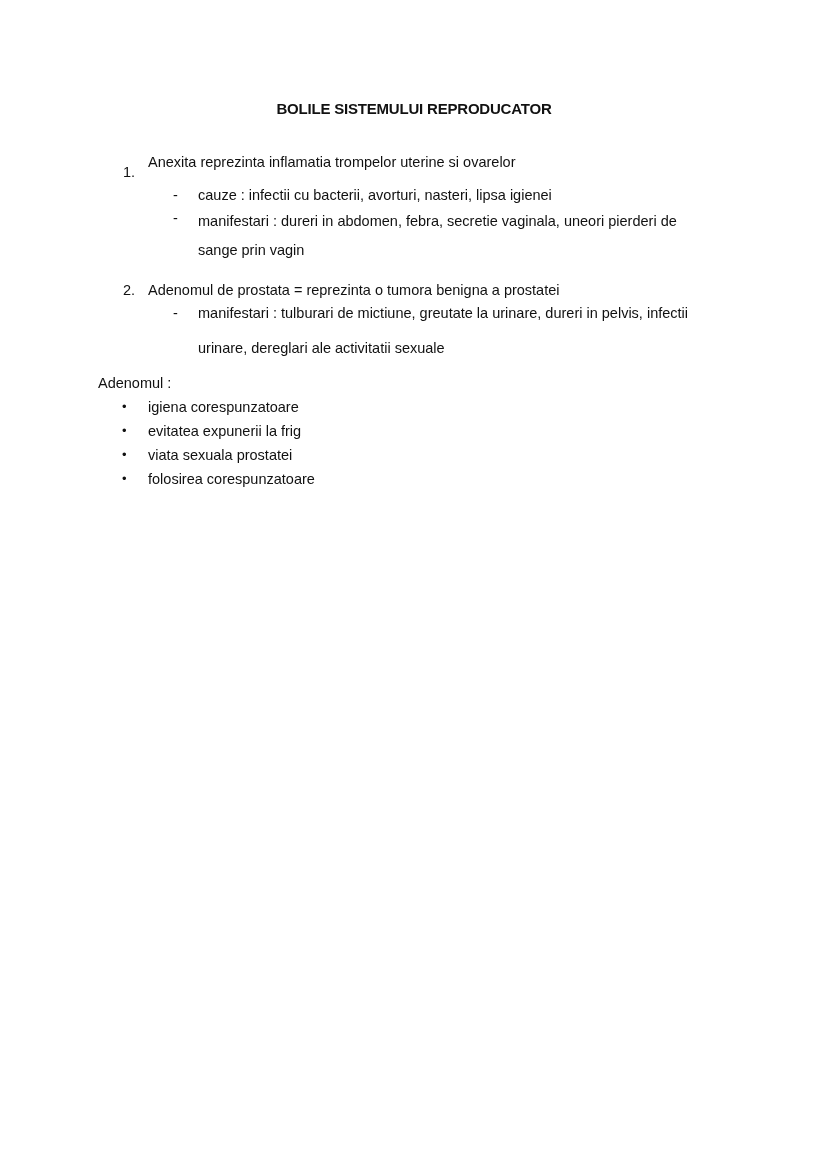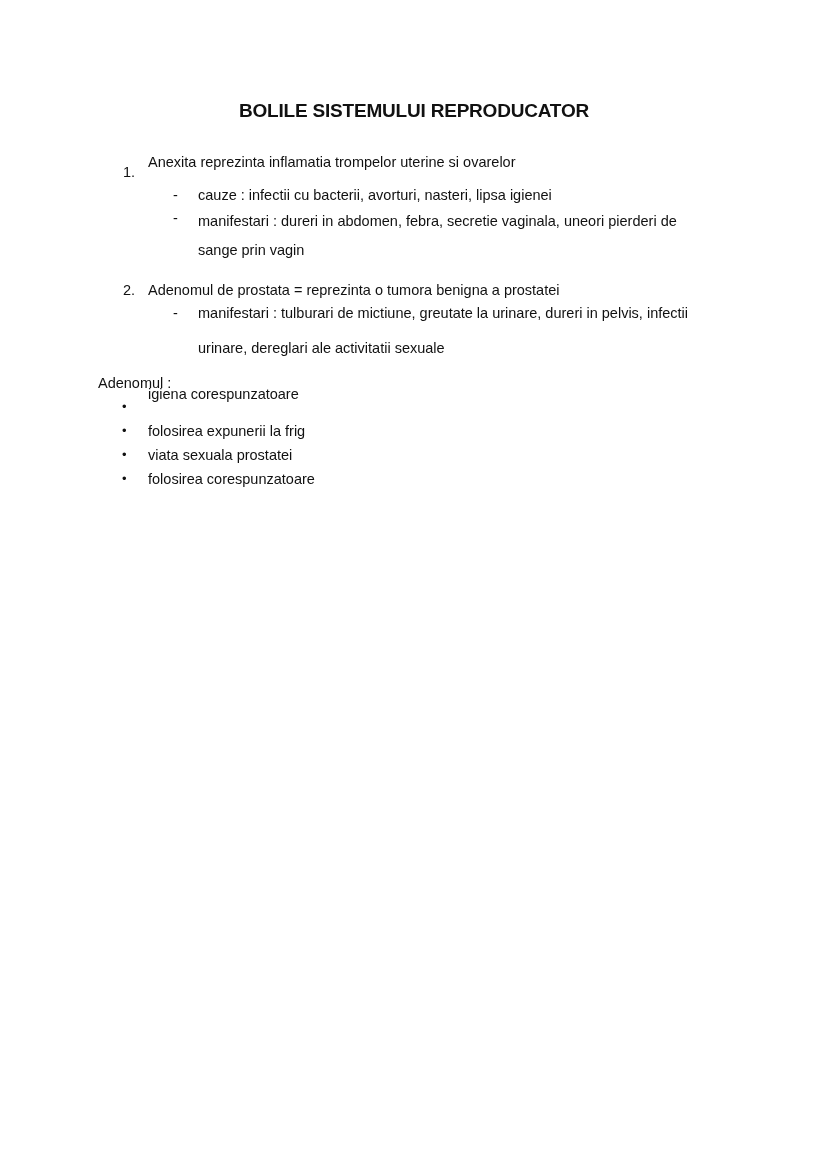--- a/index.html
+++ b/index.html
@@ -1,19 +1,19 @@
 <!DOCTYPE html>
 <html><head>
 <meta charset="utf-8">
 <style>
   html, body { margin: 0; padding: 0; background: #ffffff; }
   body { width: 828px; height: 1171px; position: relative; overflow: hidden;
          font-family: "Liberation Sans", "DejaVu Sans", sans-serif; color: #111; }
   .title { position: absolute; left: 0; width: 828px; top: 100px; text-align: center;
-           font-weight: bold; font-size: 19px; letter-spacing: -0.2px; }
+           font-weight: bold; font-size: 15px; letter-spacing: -0.2px; }
   .line { position: absolute; font-size: 14.5px; line-height: 20px; white-space: nowrap; }
   .num { position: absolute; left: 123px; }
   .numtext { position: absolute; left: 148px; }
   .dash { position: absolute; left: 173px; }
   .subtext { position: absolute; left: 198px; }
   .bullet { position: absolute; left: 122px; font-size: 13px; }
   .btext { position: absolute; left: 148px; }
 </style>
 </head>
 <body>
@@ -39,24 +39,24 @@
 
     <div class="line dash" style="top:303px">-</div>
     <div class="line subtext" style="top:303px">manifestari : tulburari de mictiune, greutate la urinare, dureri in pelvis, infectii</div>
     <div class="line subtext" style="top:338px">urinare, dereglari ale activitatii sexuale</div>
   </div>
 
   <div>
     <div class="line" style="top:373px; left:98px">Adenomul :</div>
 
     <div class="line bullet" style="top:397px">•</div>
-    <div class="line btext" style="top:384px">igiena corespunzatoare</div>
+    <div class="line btext" style="top:397px">igiena corespunzatoare</div>
 
     <div class="line bullet" style="top:421px">•</div>
-    <div class="line btext" style="top:421px">folosirea expunerii la frig</div>
+    <div class="line btext" style="top:421px">evitatea expunerii la frig</div>
 
     <div class="line bullet" style="top:445px">•</div>
     <div class="line btext" style="top:445px">viata sexuala prostatei</div>
 
     <div class="line bullet" style="top:469px">•</div>
     <div class="line btext" style="top:469px">folosirea corespunzatoare</div>
   </div>
 </div>
 
 </body></html>

